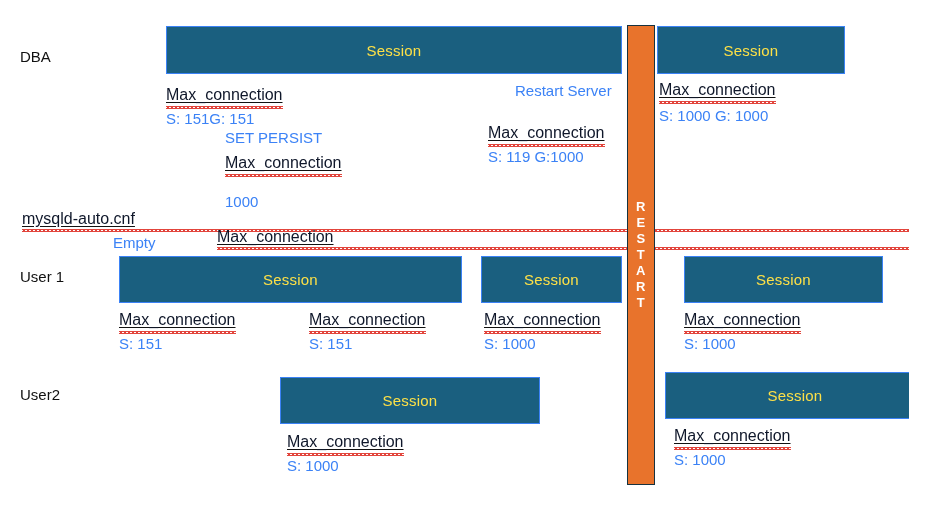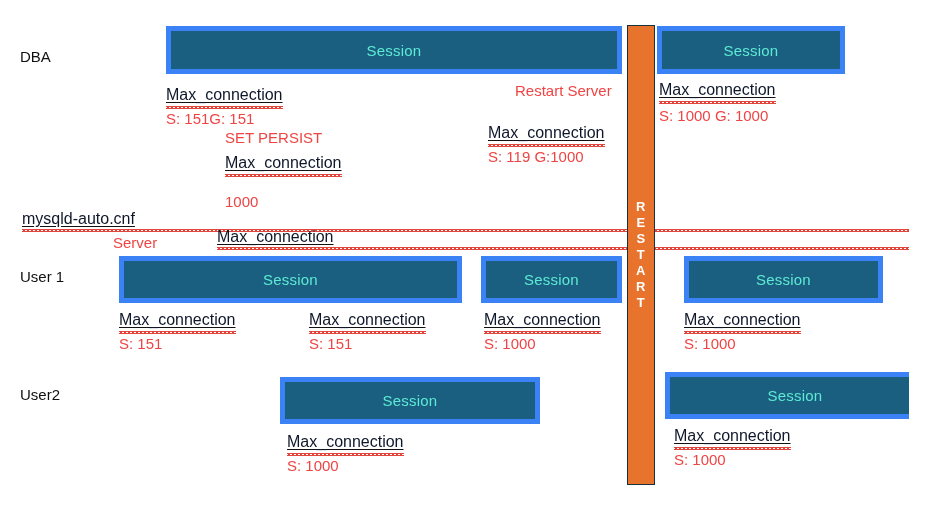--- a/index.html
+++ b/index.html
@@ -16,23 +16,23 @@
     width: 909px;
     height: 508px;
     background: #ffffff;
     overflow: hidden;
   }
   .abs { position: absolute; }
 
   
   .session {
     background: #1a5f7f;
-    border: 5px solid #3b82f6;
+    border: 1px solid #3b82f6;
     box-sizing: border-box;
-    color: #5eead4;
+    color: #fde047;
     font-size: 15px;
     display: flex;
     align-items: center;
     justify-content: center;
     letter-spacing: 0.2px;
   }
 
   
   .restart-bar {
     background: #e8732c;
@@ -51,21 +51,21 @@
   .restart-bar span { display: block; }
 
   
   .row-label {
     font-size: 15px;
     color: #111111;
     white-space: nowrap;
   }
   .plain {
     font-size: 15px;
-    color: #ef4444;
+    color: #3b82f6;
     white-space: nowrap;
     line-height: 1.33;
   }
   .squiggle {
     font-size: 16px;
     color: #0f172a;
     white-space: nowrap;
     text-decoration: underline;
     text-decoration-color: #111111;
     text-underline-offset: 2px;
@@ -111,21 +111,21 @@
     <div class="plain" style="margin-top:4px;">S: 151G: 151</div>
   </div>
 
   <div class="abs note-block" style="left:225px; top:128px;">
     <div class="plain">SET PERSIST</div>
     <div class="squiggle spell" style="margin-top:4px;">Max_connection</div>
     <div class="plain" style="margin-top:19px;">1000</div>
   </div>
 
   <div class="abs squiggle spell" style="left:22px; top:210px;">mysqld-auto.cnf</div>
-  <div class="abs plain" style="left:113px; top:233px;">Server</div>
+  <div class="abs plain" style="left:113px; top:233px;">Empty</div>
 
   <div class="abs squiggle spell" style="left:217px; top:210px;">Max_connection</div>
   <div class="abs plain" style="left:217px; top:233px;margin-top:32px;">=1000</div>
 
   <div class="abs plain" style="left:515px; top:81px;">Restart Server</div>
 
   <div class="abs note-block" style="left:488px; top:122px;">
     <div class="squiggle spell">Max_connection</div>
     <div class="plain" style="margin-top:4px;">S: 119 G:1000</div>
   </div>

